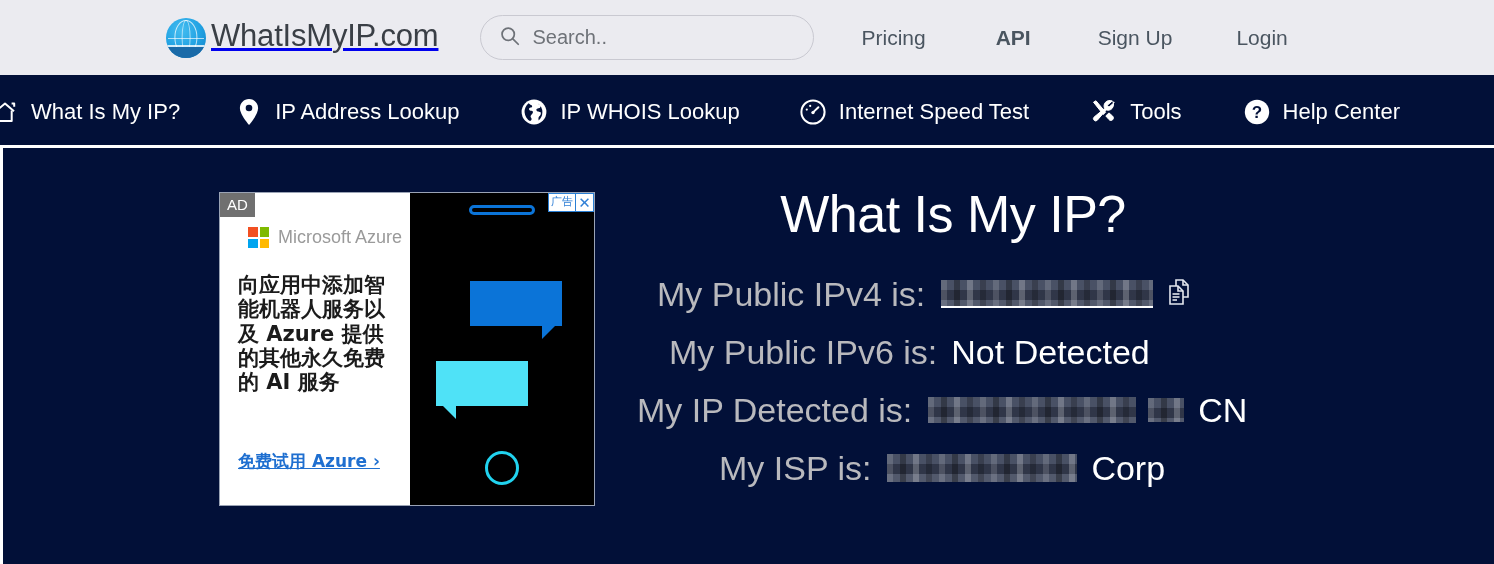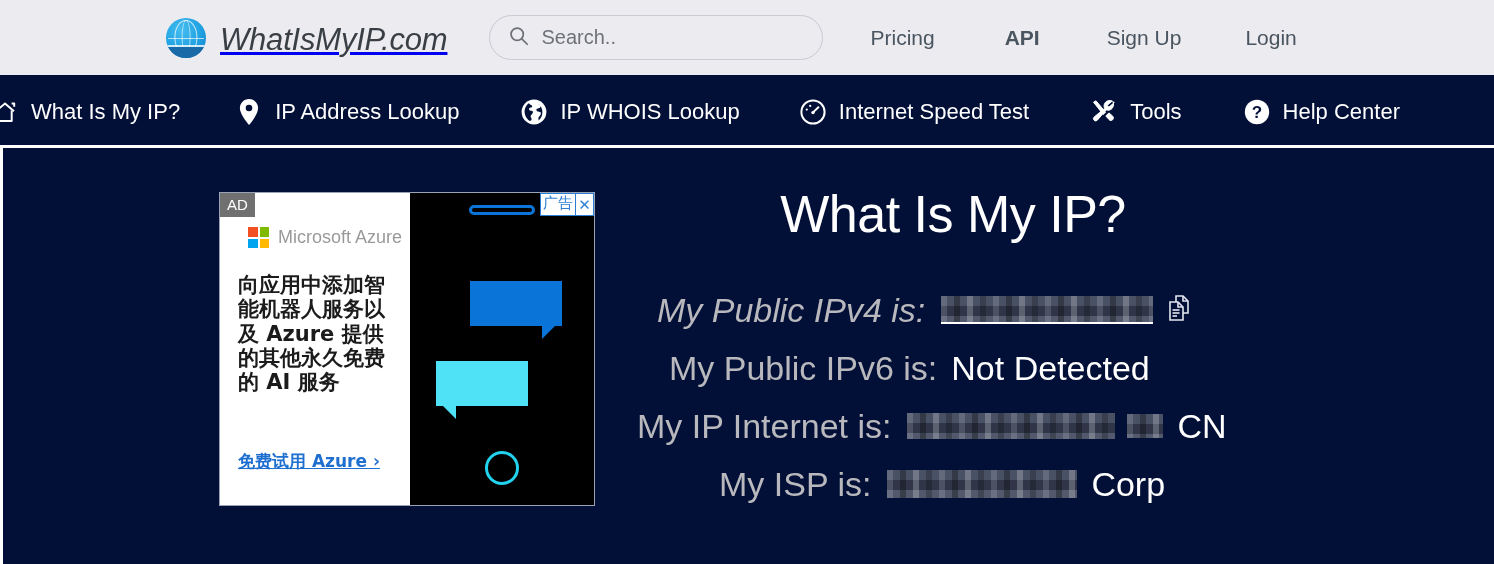--- a/index.html
+++ b/index.html
@@ -14,24 +14,23 @@
   
   .topbar {
     height: 75px;
     background: #ebebf0;
     display: flex;
     align-items: center;
     position: relative;
   }
   .brand {
     display: flex;
-    align-items: flex-end;
-    gap: 14px;
+    align-items: flex-start;
+    gap: 5px;
     margin-left: 166px;
-    font-style: italic;
   }
   .brand-logo {
     width: 40px; height: 40px;
     border-radius: 50%;
     background: radial-gradient(circle at 38% 30%, #45bdf0 0%, #23a4e4 48%, #0e7ec4 100%);
     position: relative;
     overflow: hidden;
     flex: none;
   }
   .brand-logo .mer {
@@ -286,21 +285,21 @@
     position: absolute;
     right: 0; top: 0;
     display: flex;
     align-items: stretch;
     background: #ffffff;
     border: 1px solid #2a7fd4;
     z-index: 5;
   }
   .ad-close .cn-lbl {
     font-family: "DejaVu Sans", sans-serif;
-    font-size: 15px;
+    font-size: 11px;
     color: #2f7fd6;
     padding: 2px 2px 3px 2px;
     line-height: 1.05;
     white-space: nowrap;
   }
   .ad-close .x-btn {
     border-left: 1px solid #2a7fd4;
     width: 18px;
     display: flex;
     align-items: center;
@@ -326,21 +325,21 @@
     letter-spacing: -0.5px;
     width: 660px;
   }
   .info-row {
     display: flex;
     align-items: center;
     justify-content: flex-start;
     margin-top: 14px;
     height: 44px;
   }
-  .r1 { margin-left: 34px; margin-top: 44px; font-style: italic; }
+  .r1 { margin-left: 34px; margin-top: 28px; }
   .r2 { margin-left: 46px; }
   .r3 { margin-left: 14px; }
   .r4 { margin-left: 96px; }
   .info-label {
     color: #b9b9bd;
     font-size: 34px;
     white-space: nowrap;
   }
   .info-value {
     color: #ffffff;
@@ -529,21 +528,21 @@
         </svg>
       </span>
     </div>
 
     <div class="info-row r2">
       <span class="info-label">My Public IPv6 is:</span>
       <span class="info-value">Not Detected</span>
     </div>
 
     <div class="info-row r3">
-      <span class="info-label">My IP Internet is:</span>
+      <span class="info-label">My IP Detected is:</span>
       <span class="redacted redacted-loc"></span>
       <span class="redacted redacted-flag"></span>
       <span class="info-value">CN</span>
     </div>
 
     <div class="info-row r4">
       <span class="info-label">My ISP is:</span>
       <span class="redacted redacted-isp"></span>
       <span class="info-value">Corp</span>
     </div>

